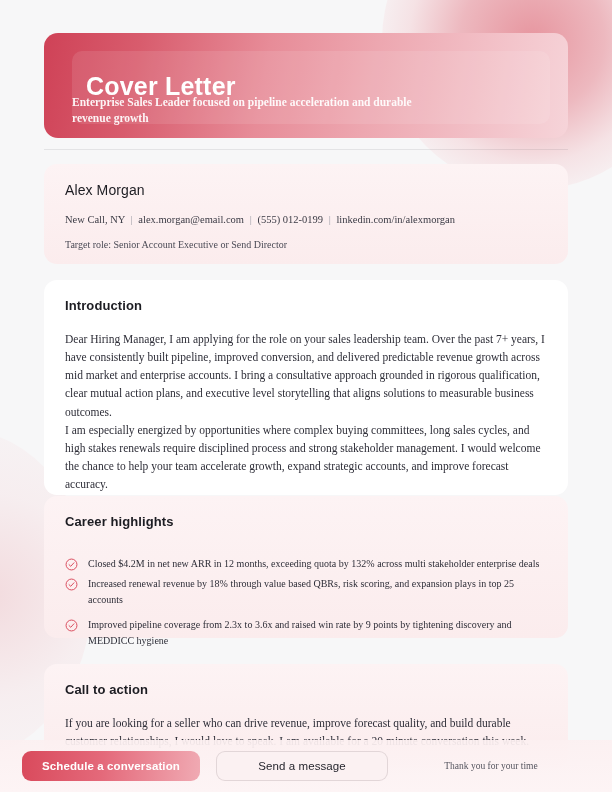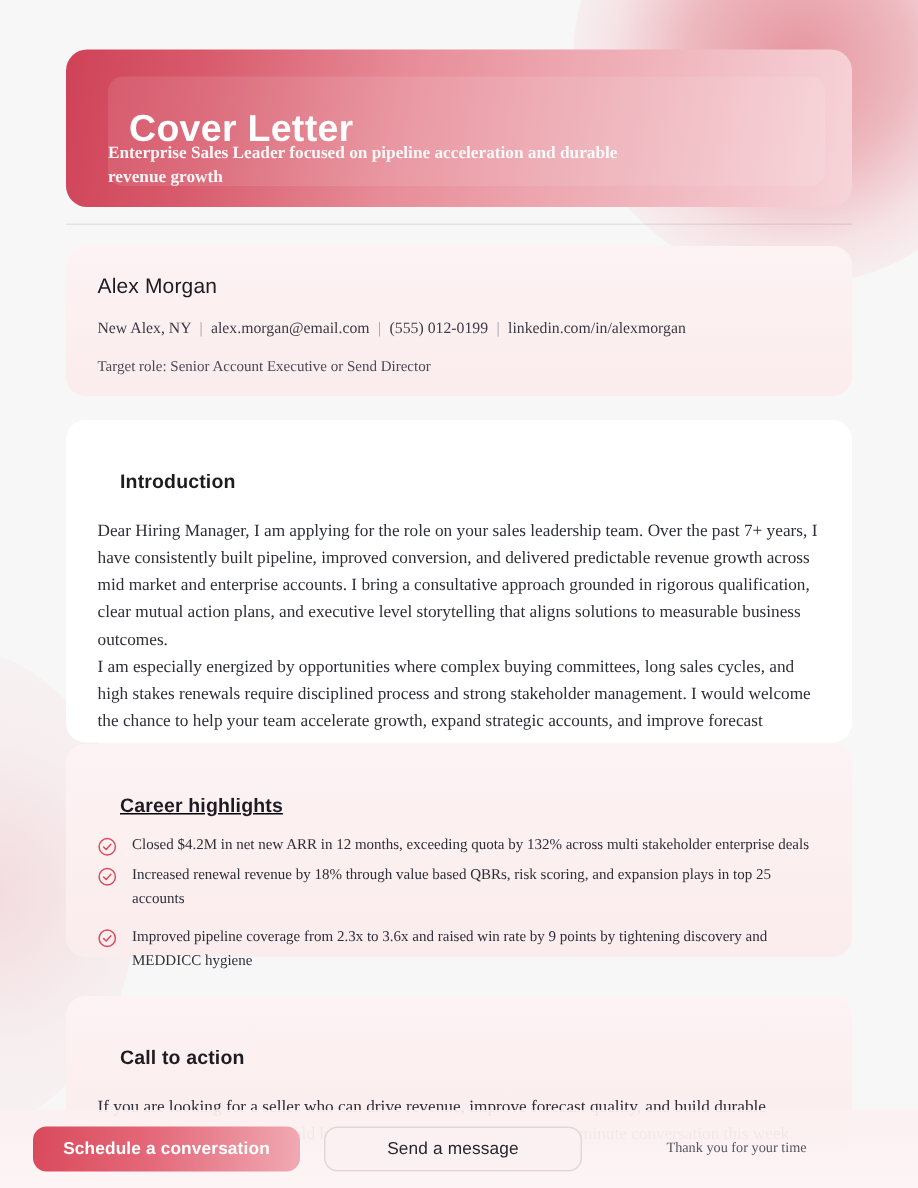--- a/index.html
+++ b/index.html
@@ -135,21 +135,21 @@
   
   .card {
     position: absolute;
     left: 44px;
     width: 524px;
     border-radius: 13px;
     background: linear-gradient(180deg, #fdf3f4 0%, #fbeced 100%);
   }
   #card-identity { top: 164px; height: 100px; }
   #card-intro    { top: 280px; height: 215px; background: #ffffff; }
-  #card-highlights { top: 496px; height: 142px; text-decoration: underline; }
+  #card-highlights { top: 496px; height: 142px; }
   #card-cta      { top: 664px; height: 104px; }
 
   .card-pad { padding: 18px 21px 0; }
 
   .person-name {
     margin: 0;
     font-size: 14px;
     font-weight: normal;
     color: #1c1c22;
     letter-spacing: 0.1px;
@@ -162,21 +162,21 @@
   }
   .contact-sep { color: #9a9aa4; padding: 0 3px; }
   .target-role {
     margin: 14px 0 0;
     font-family: "Liberation Serif", serif;
     font-size: 10px;
     color: #4a4a55;
   }
 
   .section-title {
-    margin: 15px;
+    margin: 0;
     font-size: 13px;
     font-weight: bold;
     color: #1c1c22;
     letter-spacing: 0.1px;
   }
   .body-copy {
     margin: 17px 0 0;
     font-family: "Liberation Serif", serif;
     font-size: 11.5px;
     line-height: 1.58;
@@ -278,21 +278,21 @@
   </div>
   <h1 class="header-title">Cover Letter</h1>
   <p class="header-sub">Enterprise Sales Leader focused on pipeline acceleration and durable revenue growth</p>
 
   <div class="divider"></div>
 
   <div class="card" id="card-identity">
     <div class="card-pad">
       <h2 class="person-name">Alex Morgan</h2>
       <p class="contact-line">
-        <span>New Alex, NY</span>
+        <span>New Call, NY</span>
         <span class="contact-sep">|</span>
         <span>alex.morgan@email.com</span>
         <span class="contact-sep">|</span>
         <span>(555) 012-0199</span>
         <span class="contact-sep">|</span>
         <span>linkedin.com/in/alexmorgan</span>
       </p>
       <p class="target-role">Target role: Senior Account Executive or Send Director</p>
     </div>
   </div>

